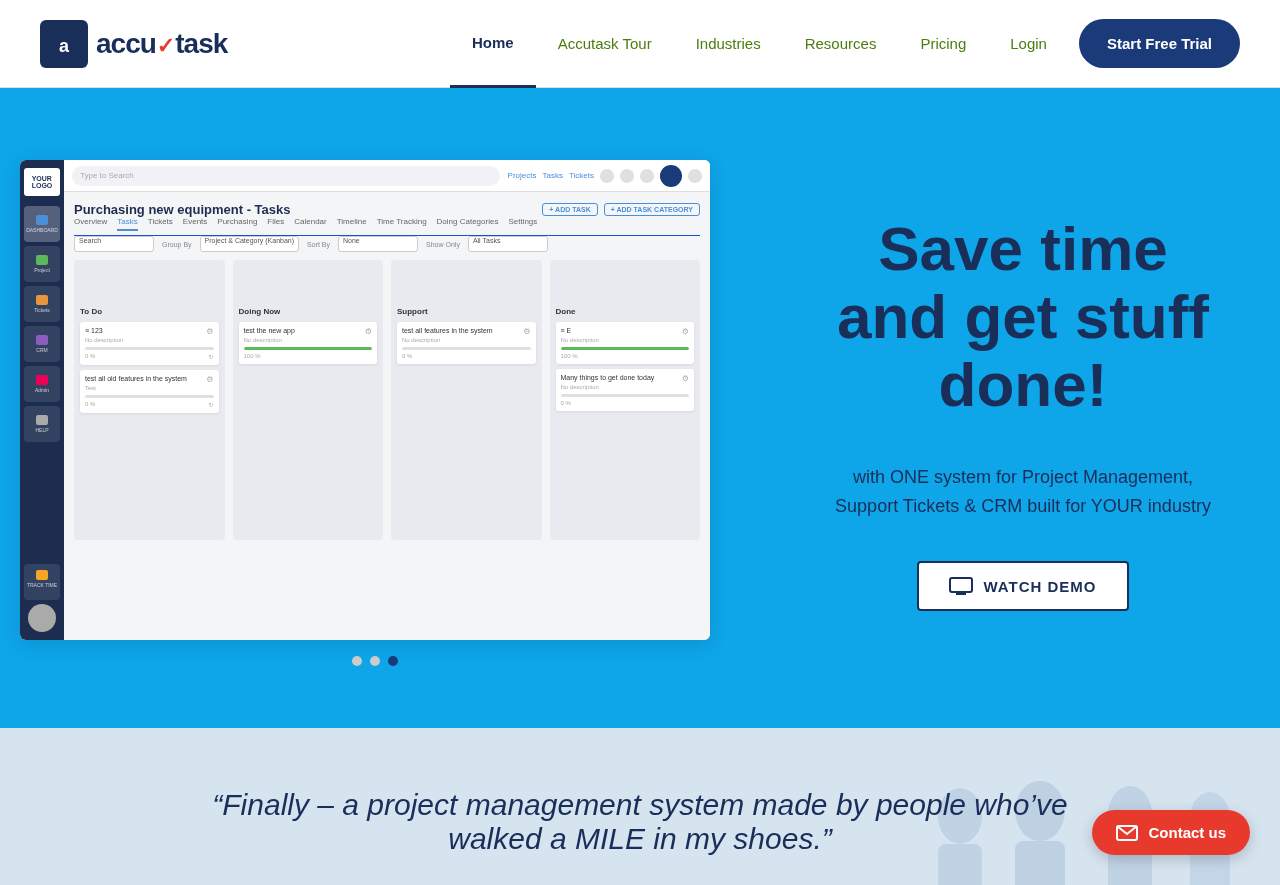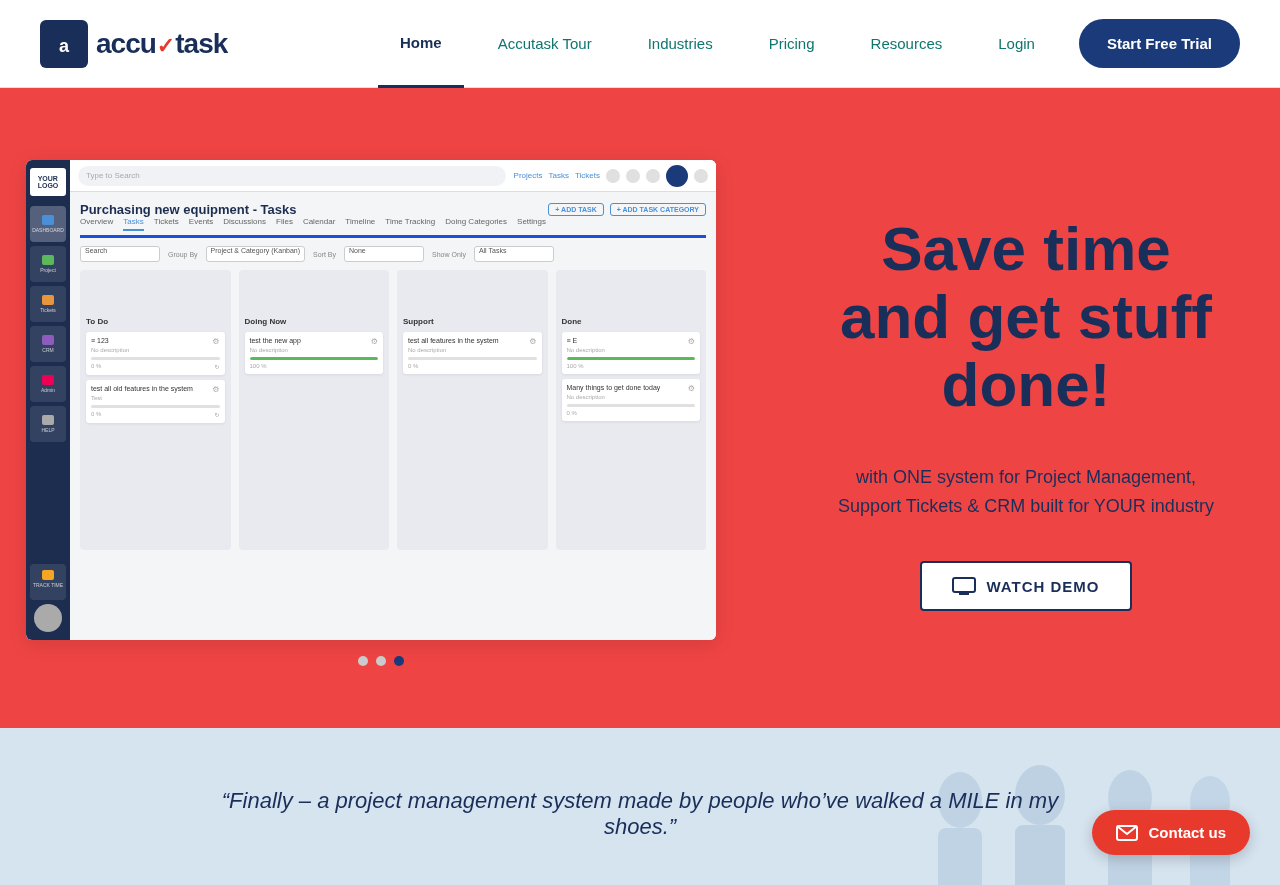--- a/index.html
+++ b/index.html
@@ -32,29 +32,29 @@
       margin: 0 1px;
     }
     .logo-icon {
       width: 48px;
       height: 48px;
       margin-right: 8px;
     }
     nav {
       display: flex;
       align-items: center;
-      gap: 12px;
+      gap: 0;
     }
     .nav-link {
       padding: 0 22px;
       height: 88px;
       display: flex;
       align-items: center;
       font-size: 15px;
-      color: #0f766e;
+      color: #4d7c0f;
       text-decoration: none;
       cursor: pointer;
       font-weight: 500;
       white-space: nowrap;
     }
     .nav-link.active {
       color: #1a2e5a;
       font-weight: 700;
       border-bottom: 3px solid #1a2e5a;
     }
@@ -68,23 +68,23 @@
       font-weight: 600;
       cursor: pointer;
       margin-left: 10px;
       white-space: nowrap;
     }
 
     
     .hero {
       display: flex;
       align-items: center;
-      padding: 30px 40px 20px 26px;
+      padding: 30px 40px 20px 20px;
       min-height: 640px;
-      background: #ef4444;
+      background: #0ea5e9;
       gap: 56px;
     }
     .hero-left {
       flex: 0 0 710px;
       position: relative;
     }
     .screenshot-container {
       width: 690px;
       height: 480px;
       background: #f0f0f0;
@@ -194,22 +194,22 @@
     .app-add-btn {
       font-size: 7px;
       color: #4a90d9;
       border: 1px solid #4a90d9;
       border-radius: 3px;
       padding: 2px 6px;
     }
     .app-tabs {
       display: flex;
       gap: 10px;
-      margin-bottom: 8px;
-      border-bottom: 3px solid #1d4ed8;
+      margin-bottom: 0;
+      border-bottom: 1px solid #1d4ed8;
       padding-bottom: 4px;
     }
     .app-tab { font-size: 8px; color: #666; padding-bottom: 3px; }
     .app-tab.active { color: #4a90d9; border-bottom: 2px solid #4a90d9; }
 
     .app-filters {
       display: flex;
       gap: 8px;
       margin-bottom: 8px;
       align-items: center;
@@ -328,21 +328,21 @@
       padding: 60px 80px;
       text-align: center;
       position: relative;
       min-height: 170px;
       display: flex;
       align-items: center;
       justify-content: center;
       overflow: hidden;
     }
     .testimonial-text {
-      font-size: 22px;
+      font-size: 30px;
       font-style: italic;
       color: #1a2e5a;
       font-weight: 500;
       max-width: 900px;
       position: relative;
       z-index: 2;
     }
 
     
     .bg-figures {
@@ -385,22 +385,22 @@
     </svg>
     <span class="logo-text">
       <span>accu</span><span class="logo-check">✓</span><span>task</span>
     </span>
   </div>
 
   <nav>
     <a class="nav-link active">Home</a>
     <a class="nav-link">Accutask Tour</a>
     <a class="nav-link">Industries</a>
+    <a class="nav-link">Resources</a>
     <a class="nav-link">Pricing</a>
-    <a class="nav-link">Resources</a>
     <a class="nav-link">Login</a>
     <button class="btn-trial">Start Free Trial</button>
   </nav>
 </header>
 
 <section class="hero">
 
   <div class="hero-left">
     <div class="screenshot-container">
       <div class="app-screenshot">
@@ -465,21 +465,21 @@
                 <span class="app-add-btn">+ ADD TASK</span>
                 <span class="app-add-btn">+ ADD TASK CATEGORY</span>
               </div>
             </div>
 
             <div class="app-tabs">
               <span class="app-tab">Overview</span>
               <span class="app-tab active">Tasks</span>
               <span class="app-tab">Tickets</span>
               <span class="app-tab">Events</span>
-              <span class="app-tab">Discussions</span>
+              <span class="app-tab">Purchasing</span>
               <span class="app-tab">Files</span>
               <span class="app-tab">Calendar</span>
               <span class="app-tab">Timeline</span>
               <span class="app-tab">Time Tracking</span>
               <span class="app-tab">Doing Categories</span>
               <span class="app-tab">Settings</span>
             </div>
 
             <div class="app-filters">
               <div class="app-filter-select" style="width:60px;">Search</div>

